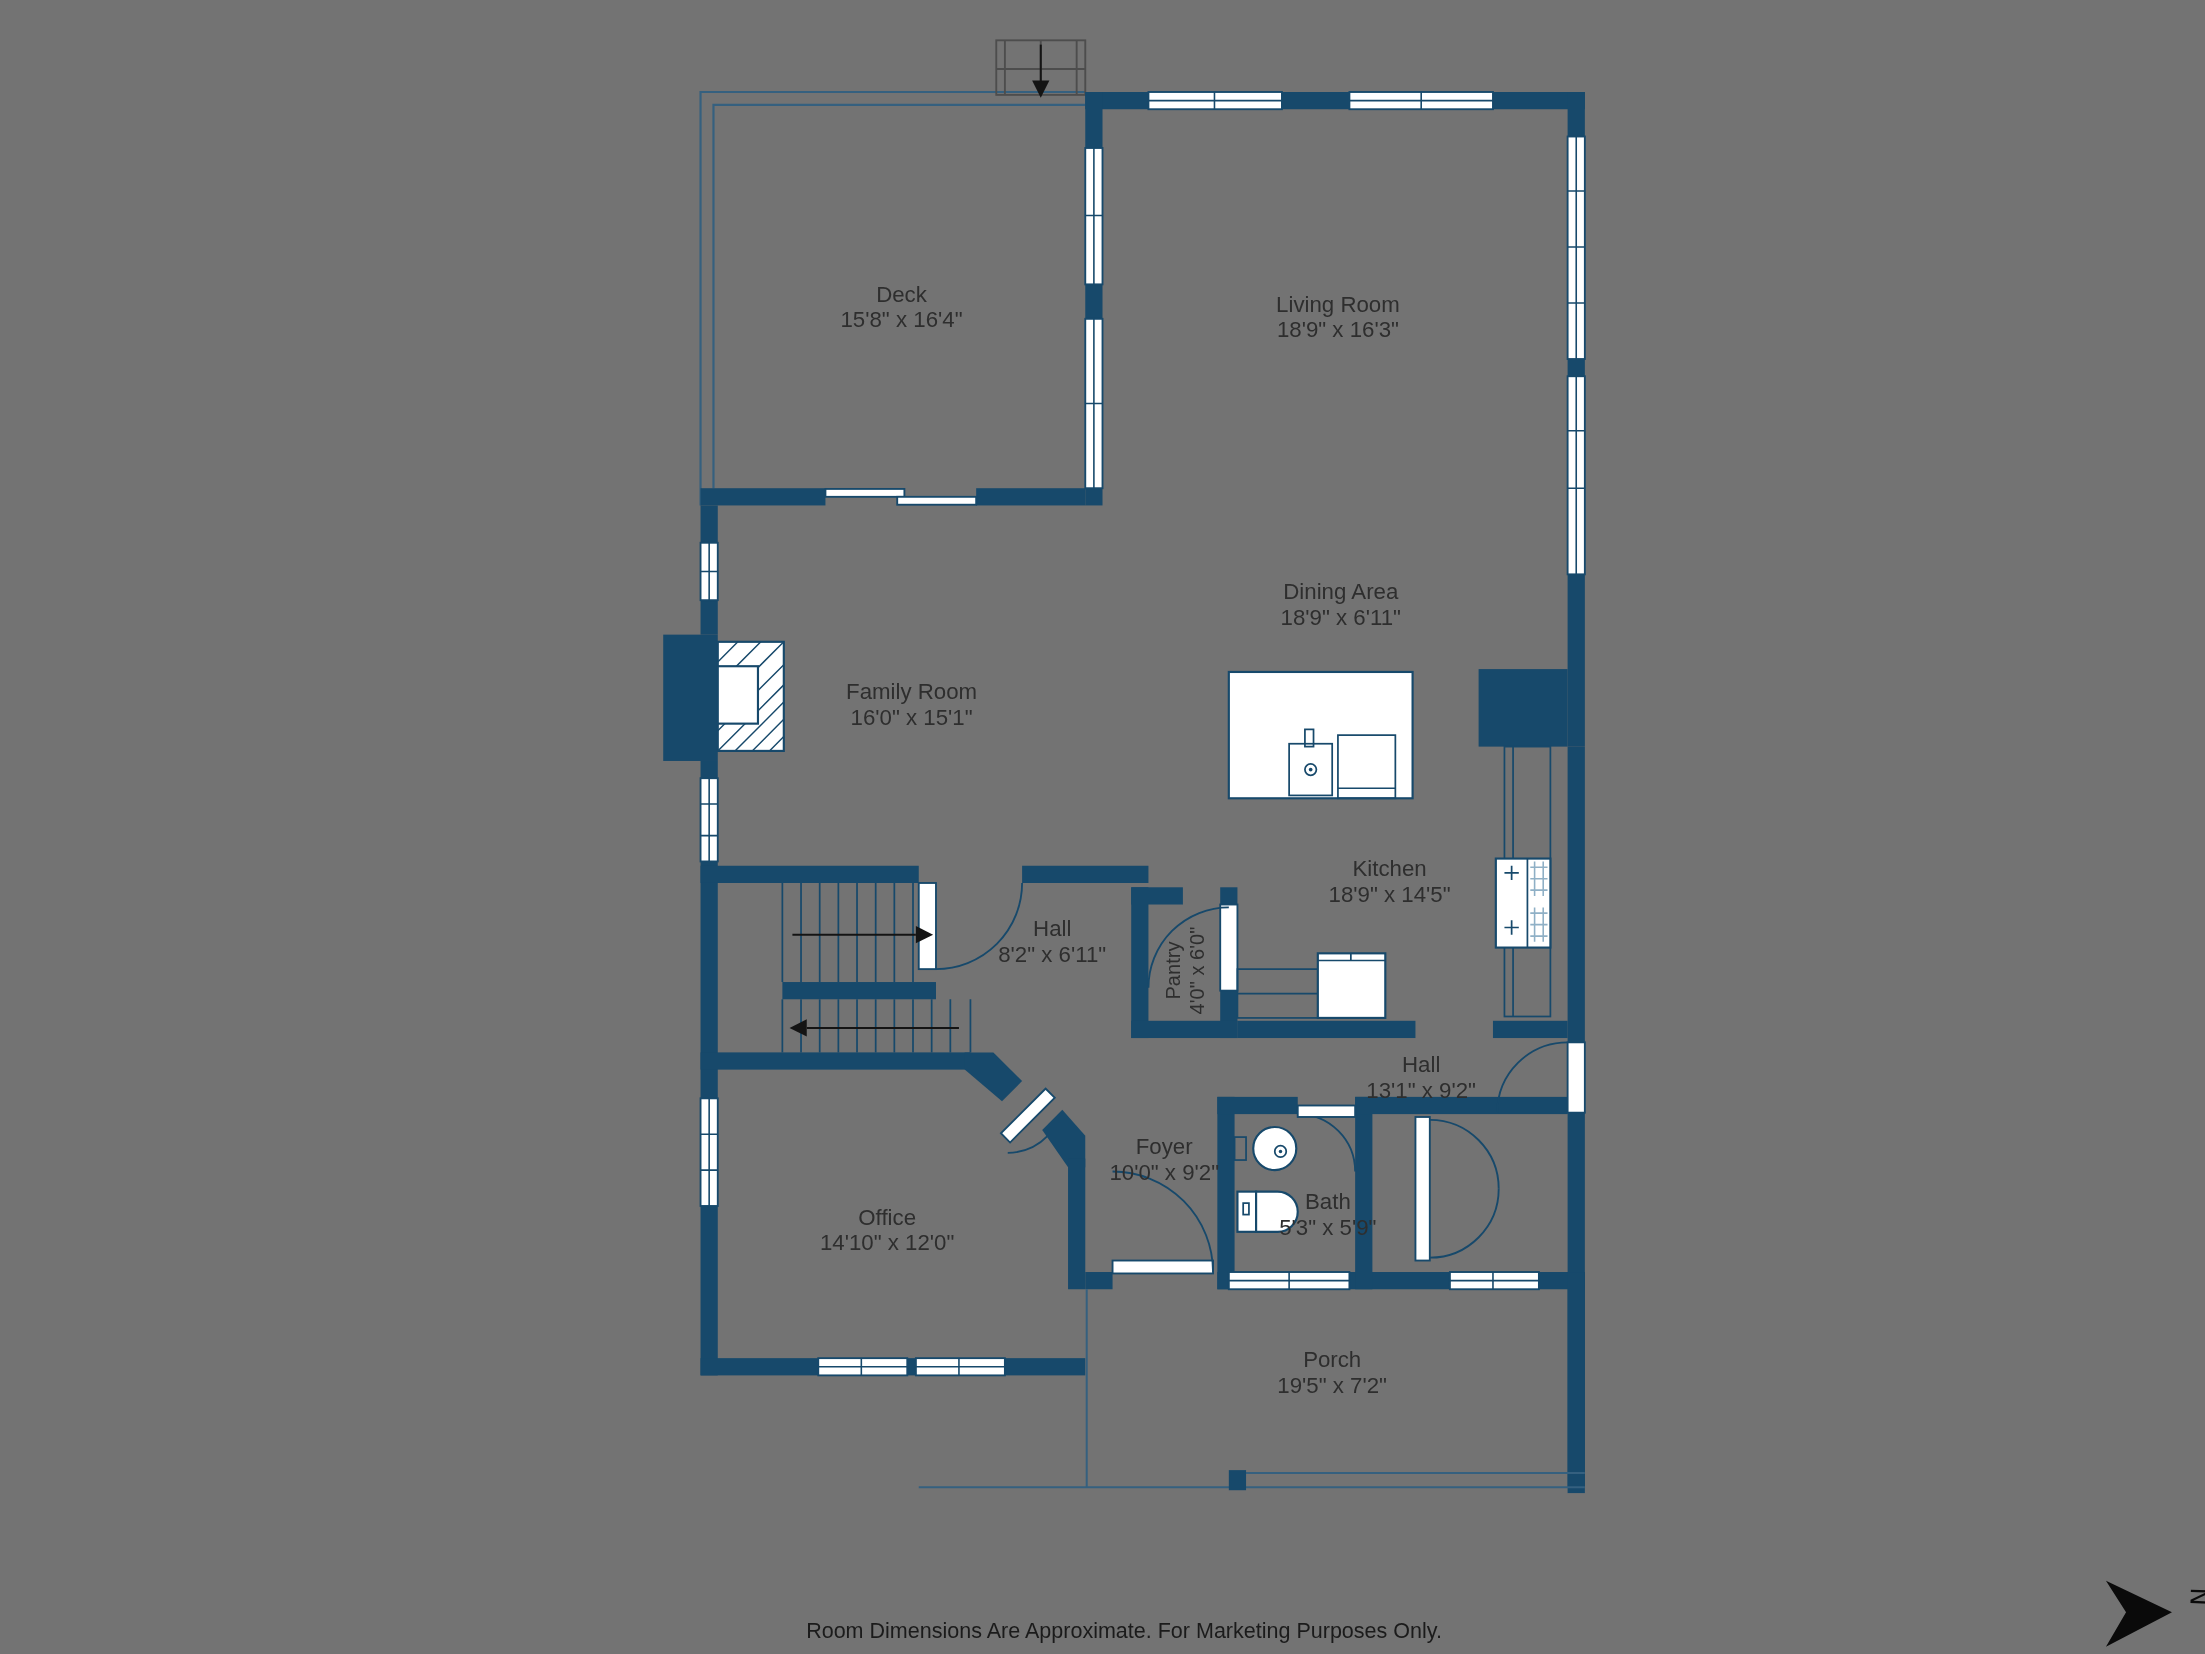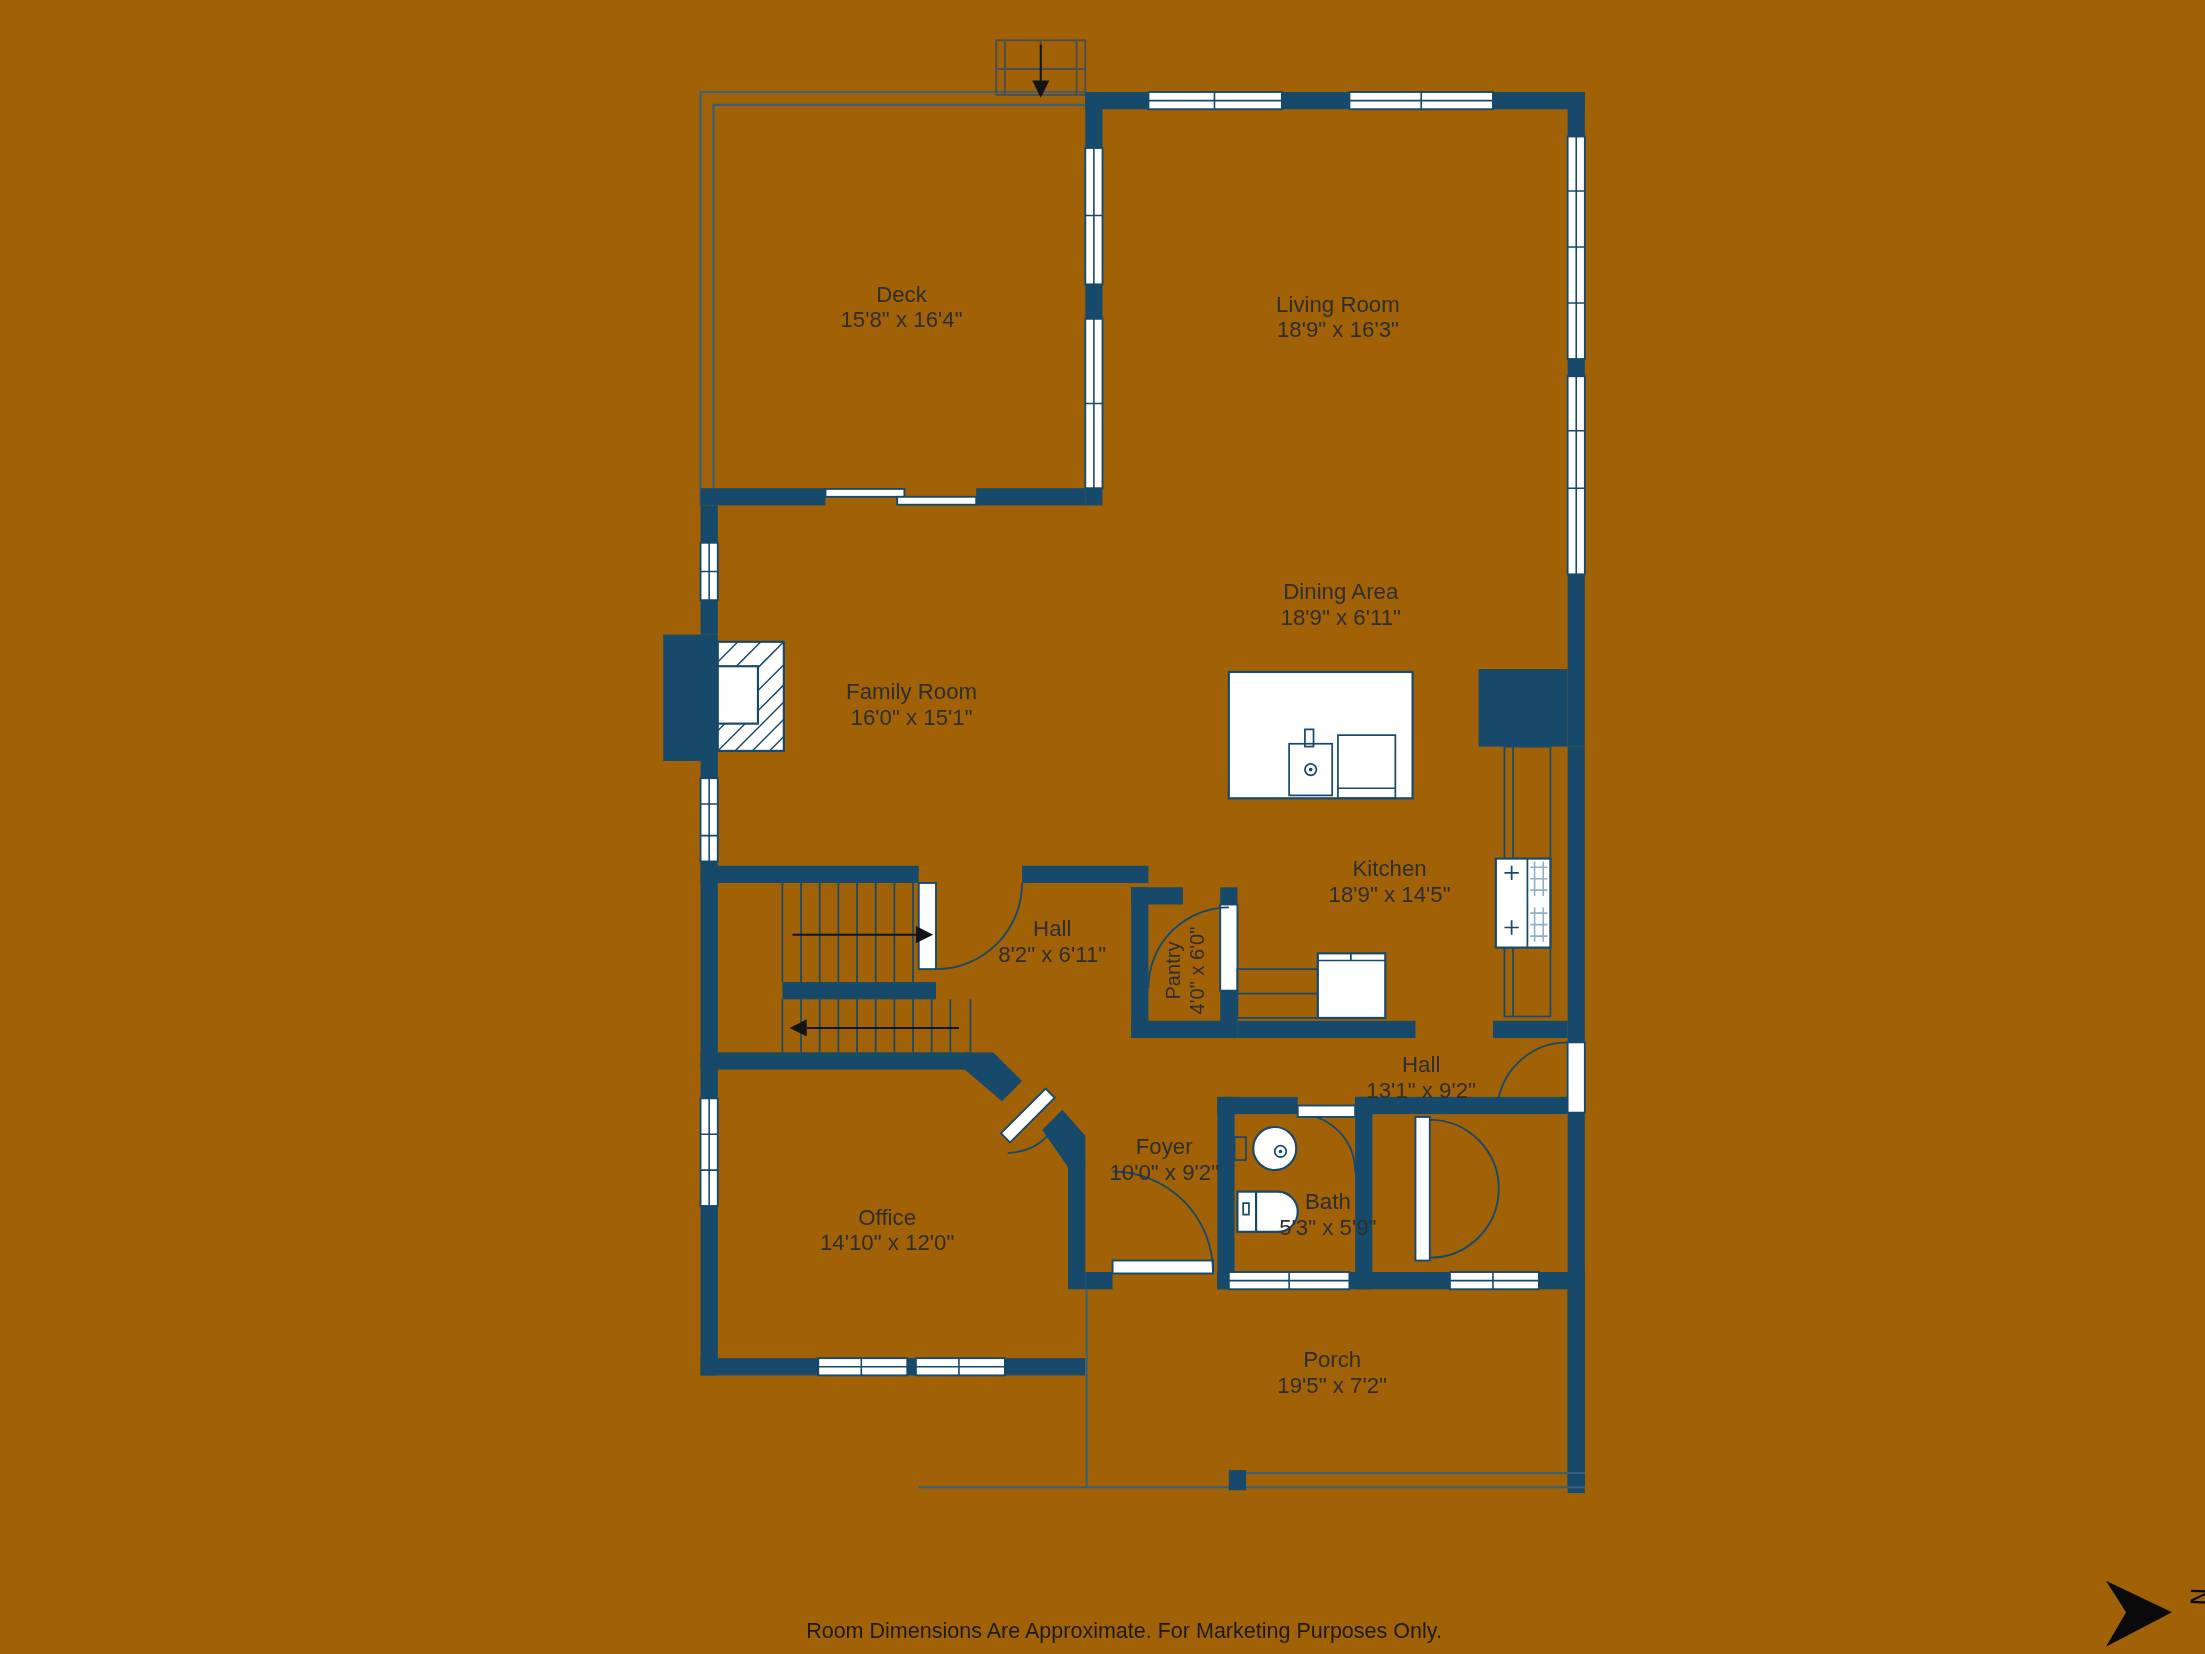--- a/index.html
+++ b/index.html
@@ -3,21 +3,21 @@
 <meta charset="utf-8">
 <style>
   :root{
     --wall:#17496b;
     --thin:#35607f;
     --text:#2e2e2e;
     --grate:#8fb0c6;
     --stair:#4d4d4d;
   }
   html,body{margin:0;padding:0;background:#ffffff;}
-  .page{position:relative;width:2205px;height:1654px;background:#a16207;overflow:hidden;
+  .page{position:relative;width:2205px;height:1654px;background:#737373;overflow:hidden;
         font-family:"Liberation Sans", sans-serif;}
   .plan-svg{position:absolute;inset:0;width:100%;height:100%;display:block;}
 
   
   .wall{fill:var(--wall);stroke:none;}
   .win{fill:#ffffff;stroke:var(--wall);stroke-width:1.3;}
   .winline{fill:none;stroke:var(--wall);stroke-width:1.1;}
   .leaf{fill:#ffffff;stroke:var(--wall);stroke-width:1.3;}
   .arc{fill:none;stroke:var(--wall);stroke-width:1.3;}
   .fix{fill:#ffffff;stroke:var(--wall);stroke-width:1.5;}

